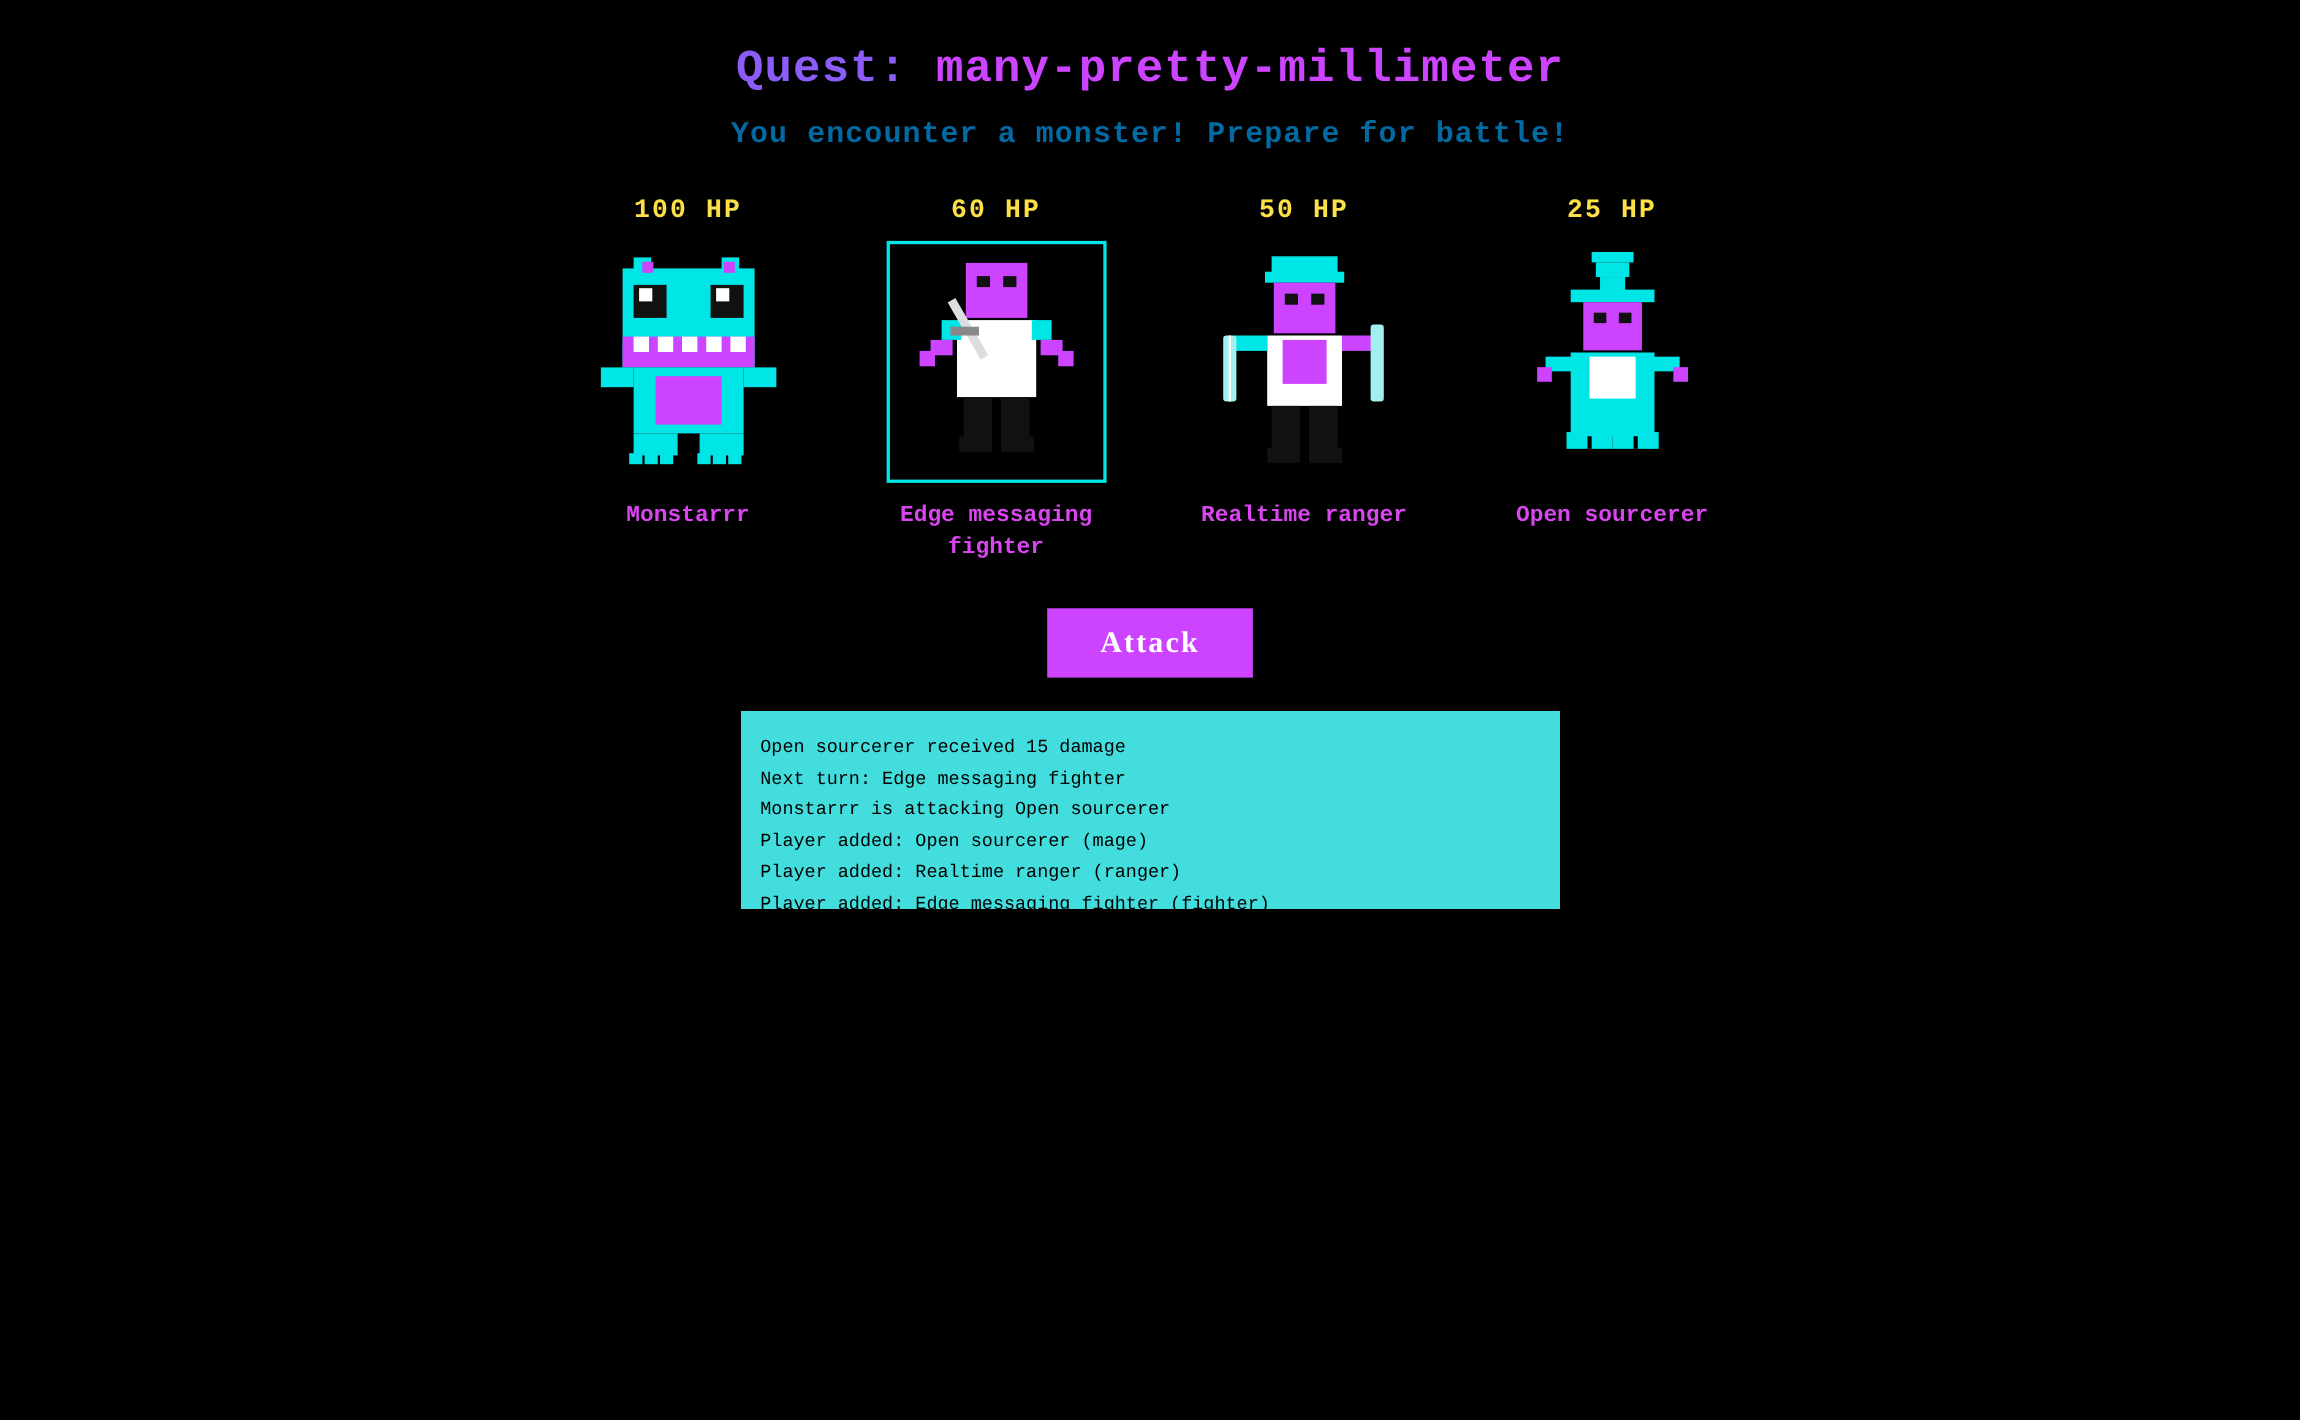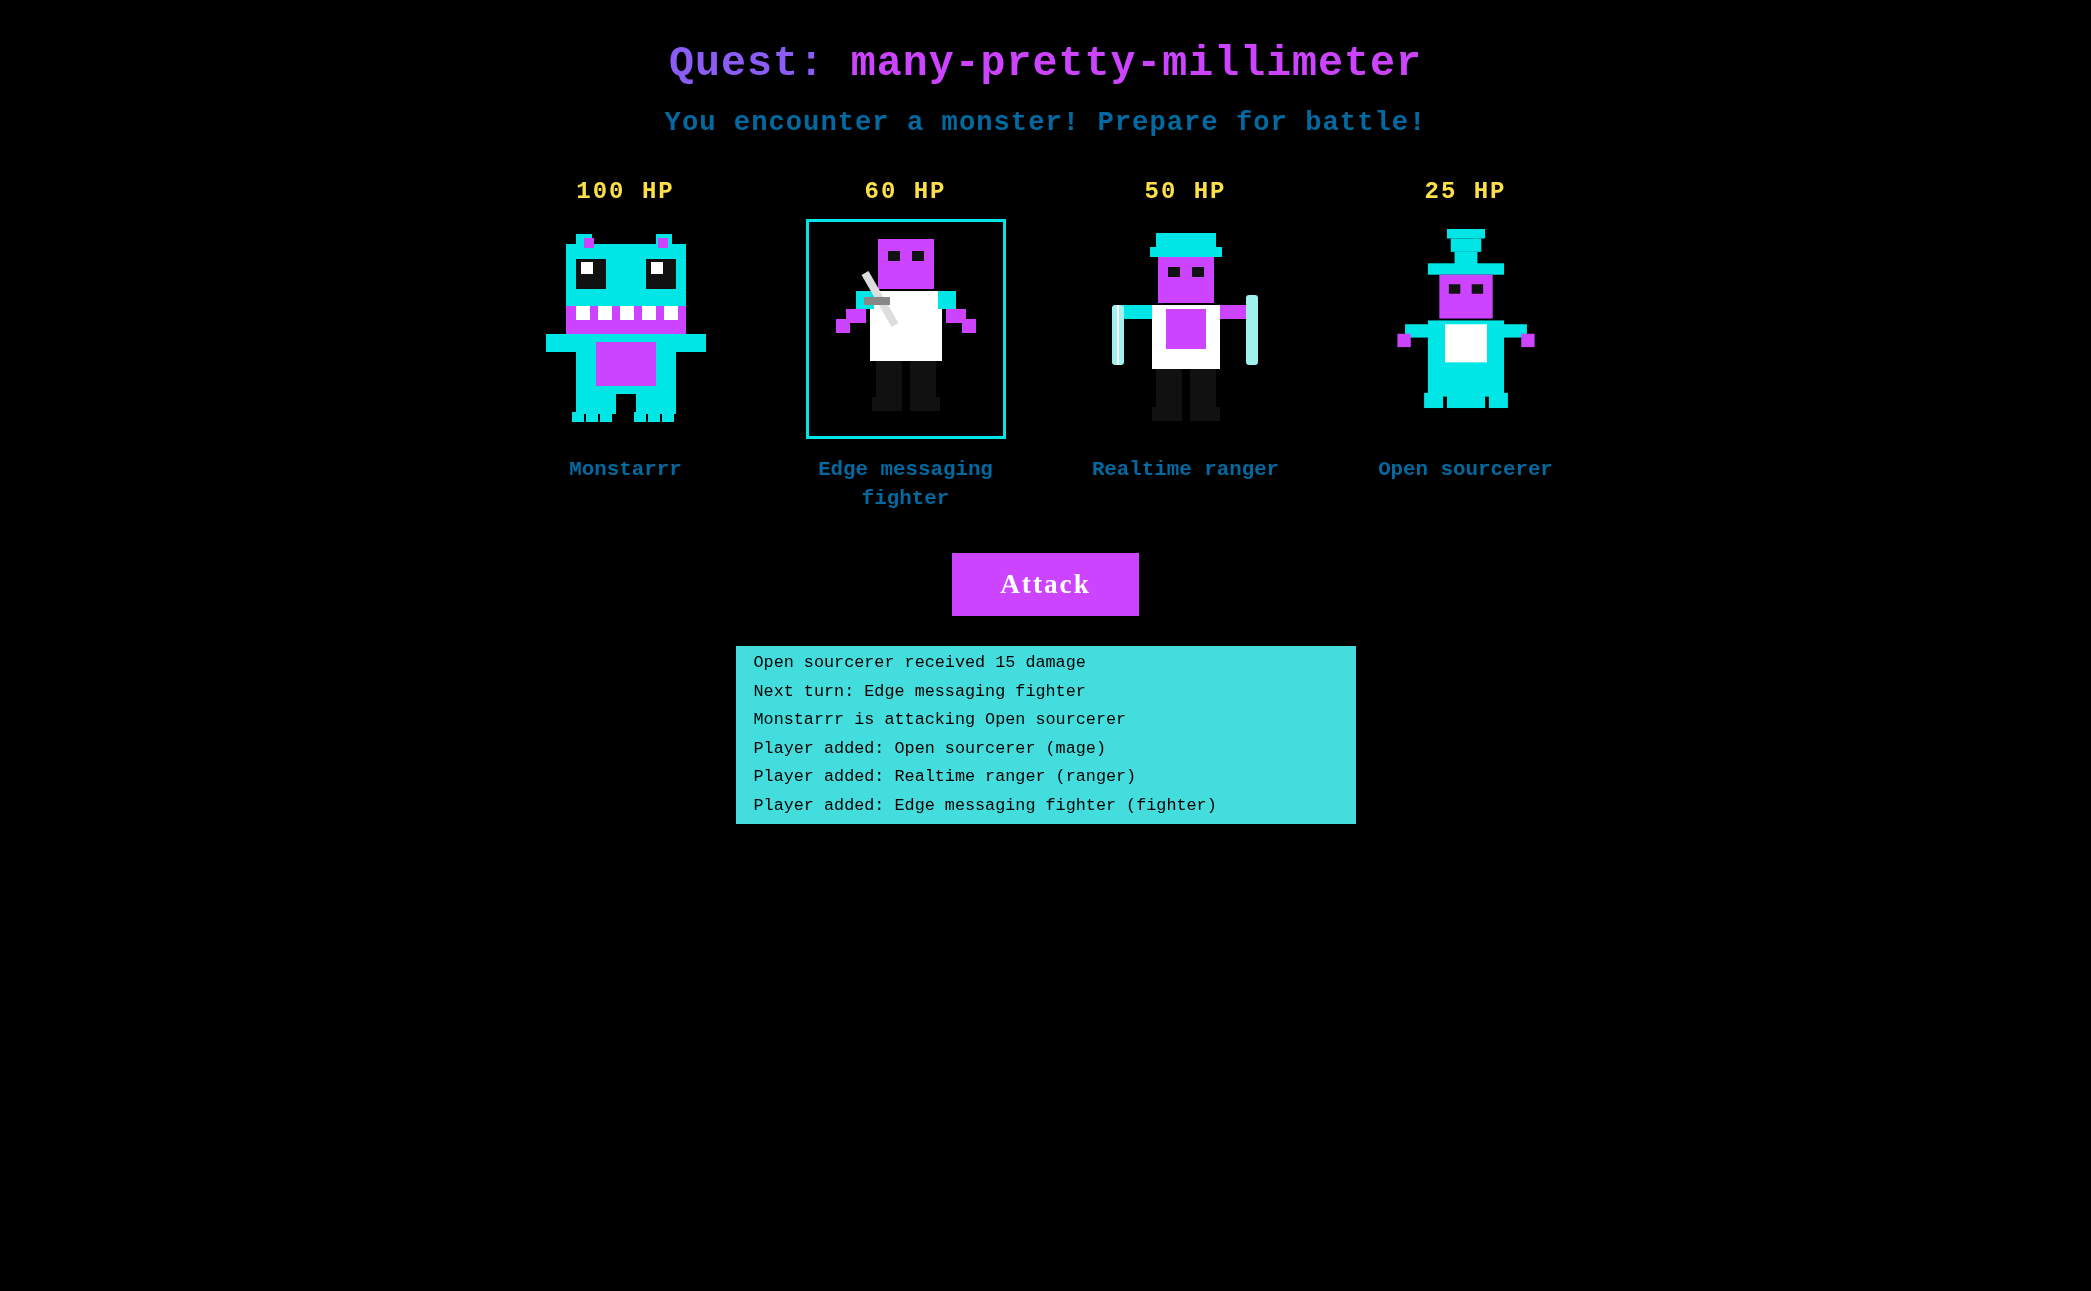--- a/index.html
+++ b/index.html
@@ -71,21 +71,21 @@
       position: relative;
     }
 
     .character-sprite-wrapper.selected {
       border: 3px solid #00e5e5;
     }
 
     .character-name {
       font-size: 1.3rem;
       font-weight: bold;
-      color: #0369a1;
+      color: #d946ef;
       margin-top: 16px;
       text-align: center;
       line-height: 1.4;
     }
 
     
     .sprite-svg {
       width: 160px;
       height: 200px;
     }
@@ -102,24 +102,24 @@
       font-family: Liberation Serif, serif;
       font-size: 1.7rem;
       font-weight: bold;
       padding: 16px 48px;
       cursor: pointer;
       letter-spacing: 2px;
     }
 
     
     .battle-log-container {
-      width: 620px;
+      width: 744px;
       max-width: 95vw;
       background: #44dddd;
-      padding: 3px 18px;
+      padding: 20px 18px;
       font-size: 1.05rem;
       font-family: 'Courier New', Courier, monospace;
       color: #000;
       max-height: 180px;
       overflow-y: auto;
       position: relative;
     }
 
     .battle-log-container p {
       line-height: 1.7;

